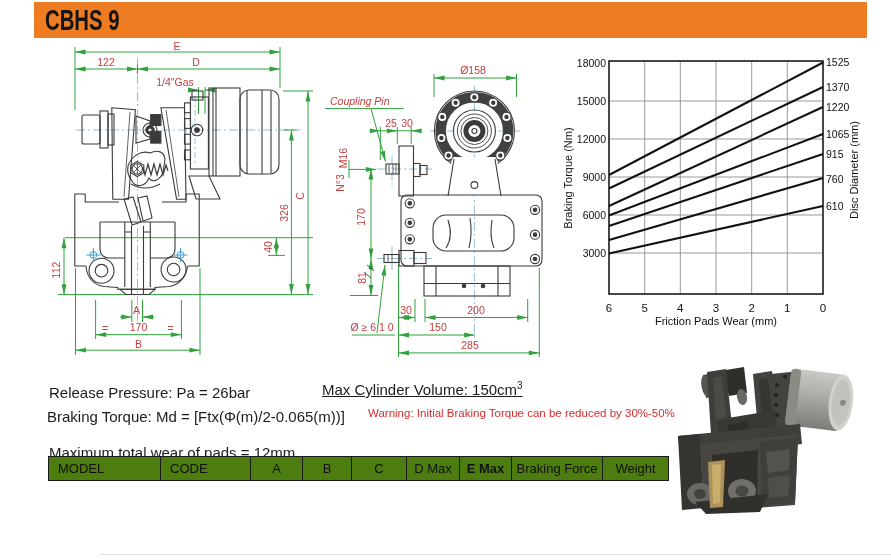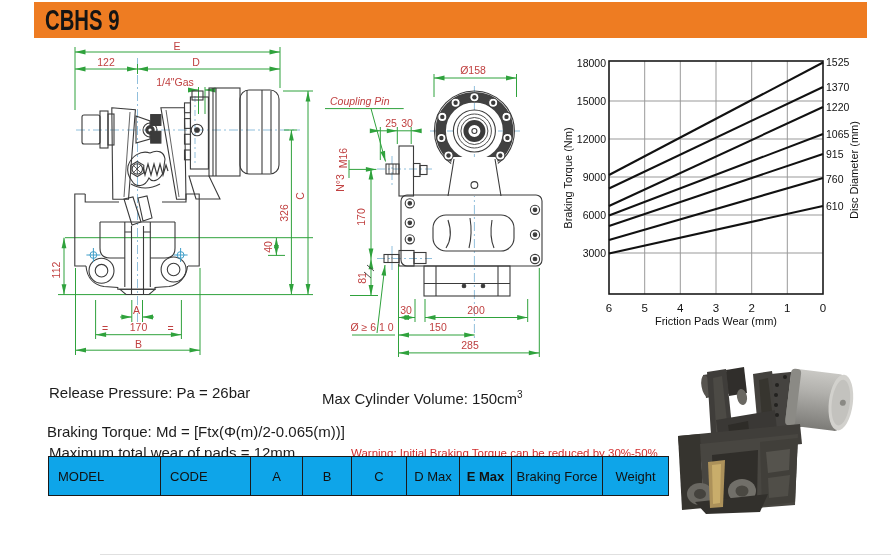--- a/index.html
+++ b/index.html
@@ -5,21 +5,21 @@
 html,body{margin:0;padding:0;}
 body{width:891px;height:560px;position:relative;background:#fff;font-family:"Liberation Sans",sans-serif;overflow:hidden;}
 .abs{position:absolute;}
 #hdr{left:34px;top:2px;width:833px;height:36px;background:#ee7c22;}
 #hdrtxt{left:45px;top:4px;font-size:29px;color:#141414;font-weight:bold;transform:scaleX(0.70);transform-origin:0 0;}
 .t15{font-size:15px;color:#1c1c1c;white-space:nowrap;text-align:right;}
 .red{color:#d22d2d;}
 #tblwrap{left:48px;top:456px;}
 table{border-collapse:collapse;font-size:13px;color:#111;table-layout:fixed;width:621px;}
 td,th{border:1px solid #1a1a1a;height:21px;padding:0;font-weight:normal;white-space:nowrap;overflow:hidden;box-sizing:border-box;}
-th{background:#0ea5e9;height:39px;}
+th{background:#4d7c0f;height:24px;}
 .la{text-align:left;padding-left:9px;}
 .ca{text-align:center;}
 #botline{left:100px;top:554px;width:791px;height:1px;background:#e0e0e0;}
 </style>
 </head>
 <body>
 <div class="abs" id="hdr"></div>
 <div class="abs" id="hdrtxt">CBHS 9</div>
 
 <svg class="abs" style="left:0;top:0" width="891" height="560" viewBox="0 0 891 560">
@@ -406,23 +406,23 @@
 <ellipse cx="742" cy="491" rx="14" ry="12" fill="#716f69"></ellipse>
 <ellipse cx="742" cy="491" rx="6.5" ry="5.5" fill="#4a4842"></ellipse>
 <polygon points="695,502 768,494 760,512 706,514" fill="#32302c"></polygon>
 
 <polygon points="708,462 725,460 723,507 710,508" fill="#ac915a"></polygon>
 <polygon points="712,465 721,464 720,503 713,504" fill="#c9ad6b"></polygon>
 </g>
 </svg>
 
 <div class="abs t15" style="left:49px;top:384px;">Release Pressure: Pa = 26bar</div>
-<div class="abs t15" style="left:322px;top:389px;">Max Cylinder Volume: 150cm<sup style="font-size:10px;">3</sup></div>
-<div class="abs t15" style="left:47px;top:423px;">Braking Torque: Md = [Ftx(Φ(m)/2-0.065(m))]</div>
-<div class="abs red" style="left:351px;top:407px;font-size:11.5px;white-space:nowrap;margin-top:40px;">Warning: Initial Braking Torque can be reduced by 30%-50%</div>
+<div class="abs t15" style="left:322px;top:380px;text-decoration:underline;">Max Cylinder Volume: 150cm<sup style="font-size:10px;">3</sup></div>
+<div class="abs t15" style="left:47px;top:408px;">Braking Torque: Md = [Ftx(Φ(m)/2-0.065(m))]</div>
+<div class="abs red" style="left:368px;top:407px;font-size:11.5px;white-space:nowrap;">Warning: Initial Braking Torque can be reduced by 30%-50%</div>
 <div class="abs t15" style="left:49px;top:444px;">Maximum total wear of pads = 12mm</div>
 
 <div class="abs" id="tblwrap">
 <table>
 <tbody>
         <tr>
 <th class="la" style="width:112px;">MODEL</th>
 <th class="la" style="width:90px;">CODE</th>
 <th class="ca" style="width:52px;">A</th>
 <th class="ca" style="width:49px;">B</th>

